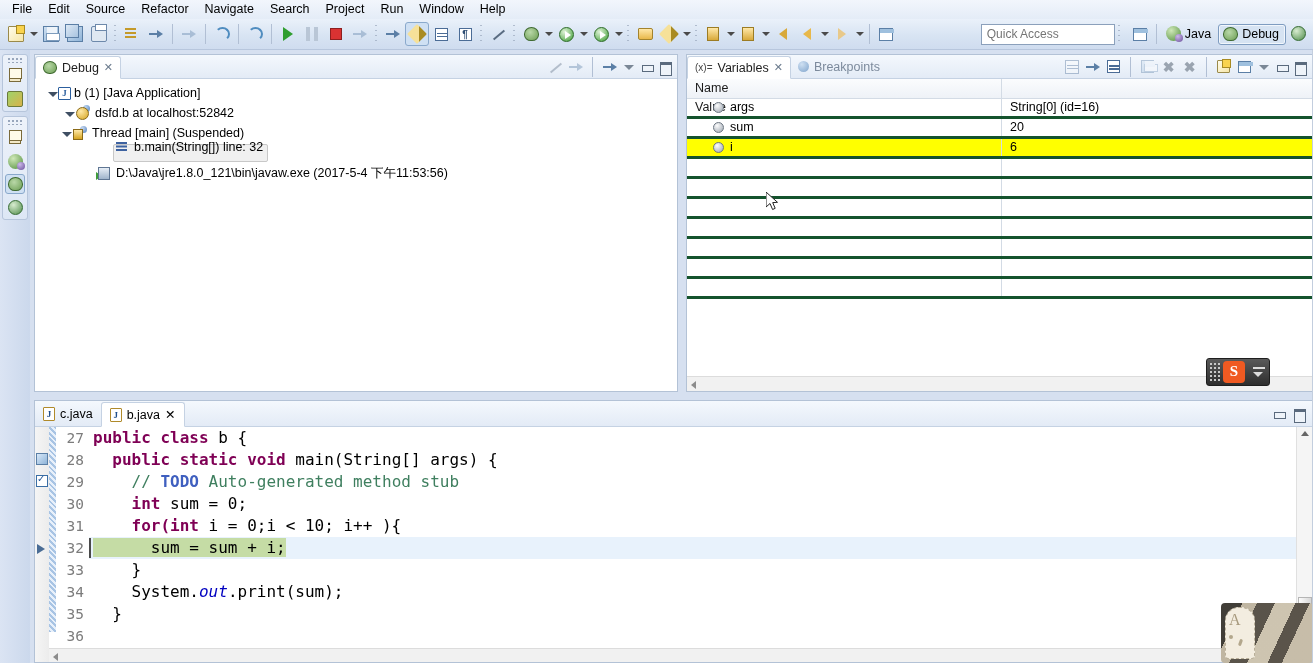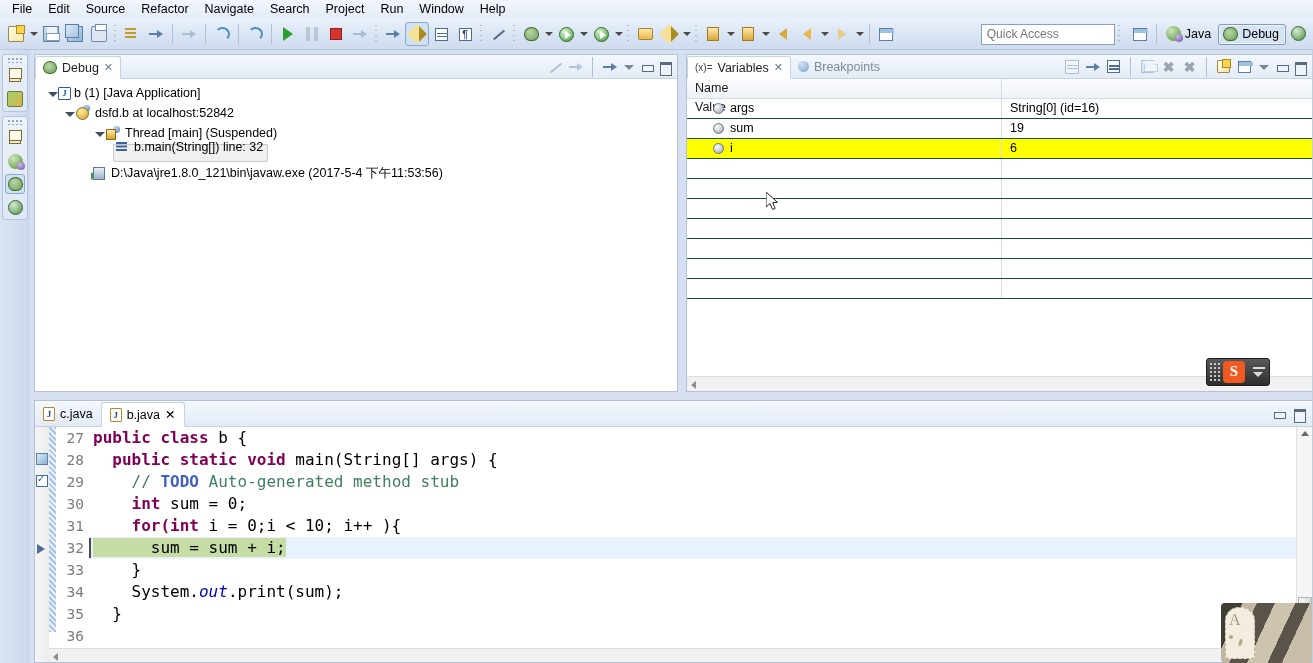--- a/index.html
+++ b/index.html
@@ -188,21 +188,21 @@
   .frame-sel { background:#f0f0f0; border:1px solid #c8c8c8; border-radius:2px; padding:0 4px 12px 0; }
 
   
   #vars-panel { left: 686px; top: 54px; width: 627px; height: 338px; }
   .vtable { width: 100%; font-size: 12.5px; }
   .vhead { display: flex; height: 20px; background: linear-gradient(to bottom,#fbfcfe,#eef2f7);
      border-bottom: 1px solid #d3dbe5; flex-direction: column; }
   .vhead .vcell { padding-left: 8px; line-height: 19px; color: #1a1a1a; }
   .vcol-name { width: 315px; border-right: 1px solid #d3dbe5; }
   .vcol-value { flex: 1; }
-  .vrow { display: flex; height: 20px; border-bottom: 1px solid #14532d; }
+  .vrow { display: flex; height: 20px; border-bottom: 3px solid #14532d; }
   .vrow.hl { background: #ffff00; }
   .vrow .vcell { line-height: 19px; display: flex; align-items: center; }
   .vrow .vcol-name { padding-left: 26px; gap: 6px; }
   .vrow .vcol-value { padding-left: 8px; }
   .var-ic { width: 11px; height: 11px; border-radius: 50%;
      background: radial-gradient(circle at 35% 30%,#fdfdfd,#9aa3ae); border: 1px solid #6d7782; flex:none; }
   .hscroll { position:absolute; left:0; bottom:0; width:100%; height:15px;
      background:#f1f1f1; border-top:1px solid #dcdcdc; }
   .hscroll::before { content:""; position:absolute; left:4px; top:4px;
      border-right:5px solid #8c8c8c; border-top:4px solid transparent; border-bottom:4px solid transparent; }
@@ -492,32 +492,32 @@
       <div class="tree-row" style="padding-left:10px;">
         <span class="tw open"></span>
         <span class="ti launch">J</span>
         <span>b (1) [Java Application]</span>
       </div>
       <div class="tree-row" style="padding-left:27px;">
         <span class="tw open"></span>
         <span class="ti vm"></span>
         <span>dsfd.b at localhost:52842</span>
       </div>
-      <div class="tree-row" style="padding-left:57px;">
+      <div class="tree-row" style="padding-left:24px;">
         <span class="tw open"></span>
         <span class="ti thread"></span>
         <span>Thread [main] (Suspended)</span>
       </div>
       <div class="tree-row" style="padding-left:78px;">
         <span class="frame-sel" style="display:flex;align-items:center;height:18px;">
           <span class="ti frame"></span>
           <span>b.main(String[]) line: 32</span>
         </span>
       </div>
-      <div class="tree-row" style="padding-left:48px;margin-left:8px;">
+      <div class="tree-row" style="padding-left:61px;">
         <span class="ti proc"></span>
         <span>D:\Java\jre1.8.0_121\bin\javaw.exe (2017-5-4 下午11:53:56)</span>
       </div>
     </div>
   </div>
 
   <div class="panel" id="vars-panel">
     <div class="panel-tabs">
       <div class="ptab active">
         <span style="font-size:10px;color:#444;">(x)=</span>
@@ -574,21 +574,21 @@
           <span>args</span>
         </div>
         <div class="vcell vcol-value">String[0]  (id=16)</div>
       </div>
 
       <div class="vrow">
         <div class="vcell vcol-name">
           <span class="var-ic"></span>
           <span>sum</span>
         </div>
-        <div class="vcell vcol-value">19</div>
+        <div class="vcell vcol-value">20</div>
       </div>
 
       <div class="vrow hl">
         <div class="vcell vcol-name">
           <span class="var-ic"></span>
           <span>i</span>
         </div>
         <div class="vcell vcol-value">6</div>
       </div>
 

